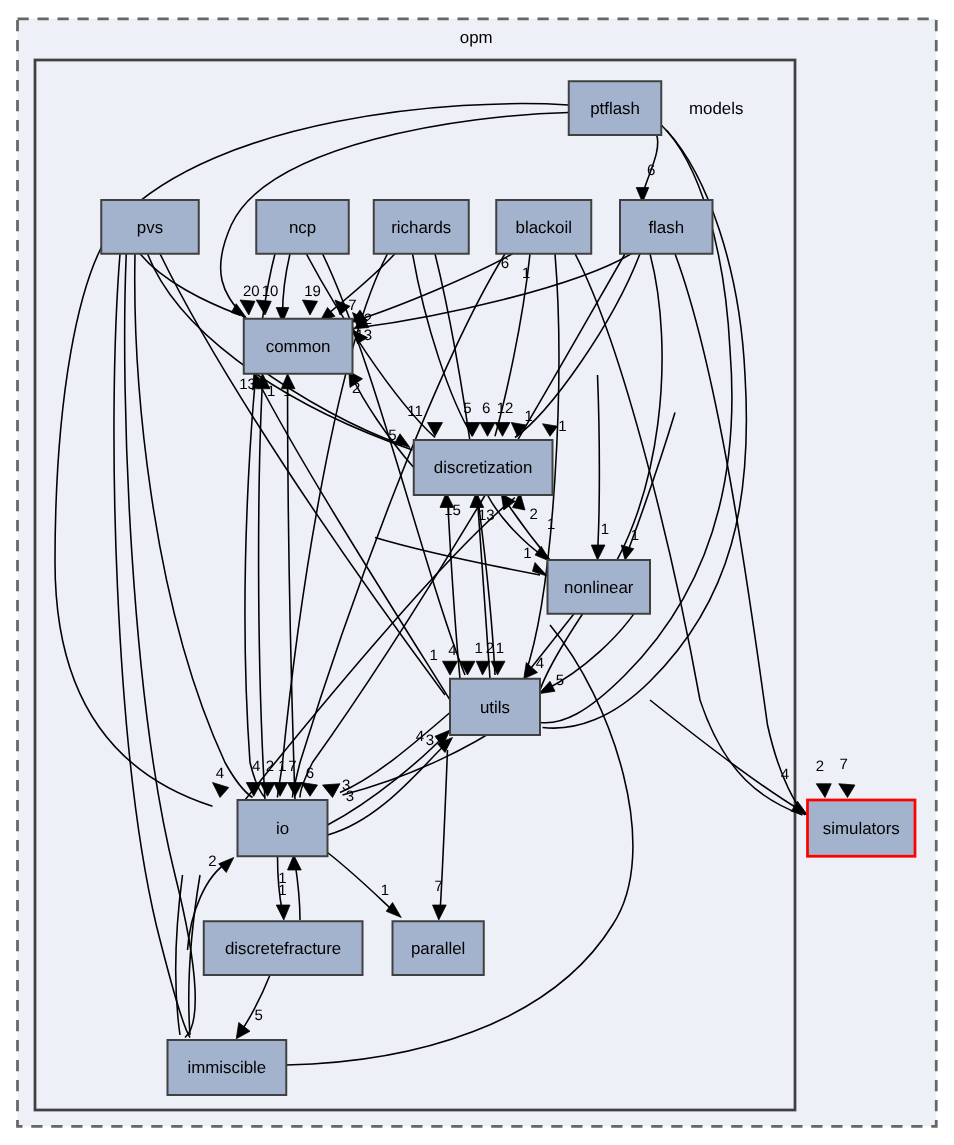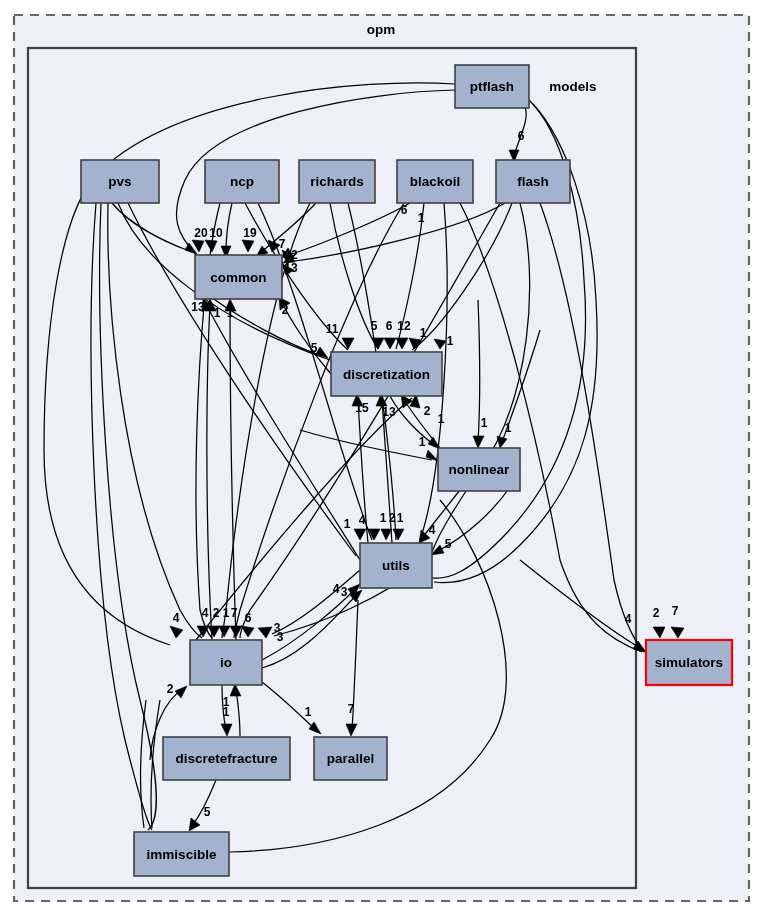--- a/index.html
+++ b/index.html
@@ -11,21 +11,20 @@
     width: 763px;
     height: 916px;
     font-family: "Liberation Sans", sans-serif;
     overflow: hidden;
   }
   #graph-root {
     position: relative;
     width: 763px;
     height: 916px;
     background: #ffffff;
-    font-weight: bold;
   }
   svg.graph-canvas {
     position: absolute;
     top: 0;
     left: 0;
     width: 763px;
     height: 916px;
   }
   .cluster-outer-rect {
     fill: #edf0f7;

